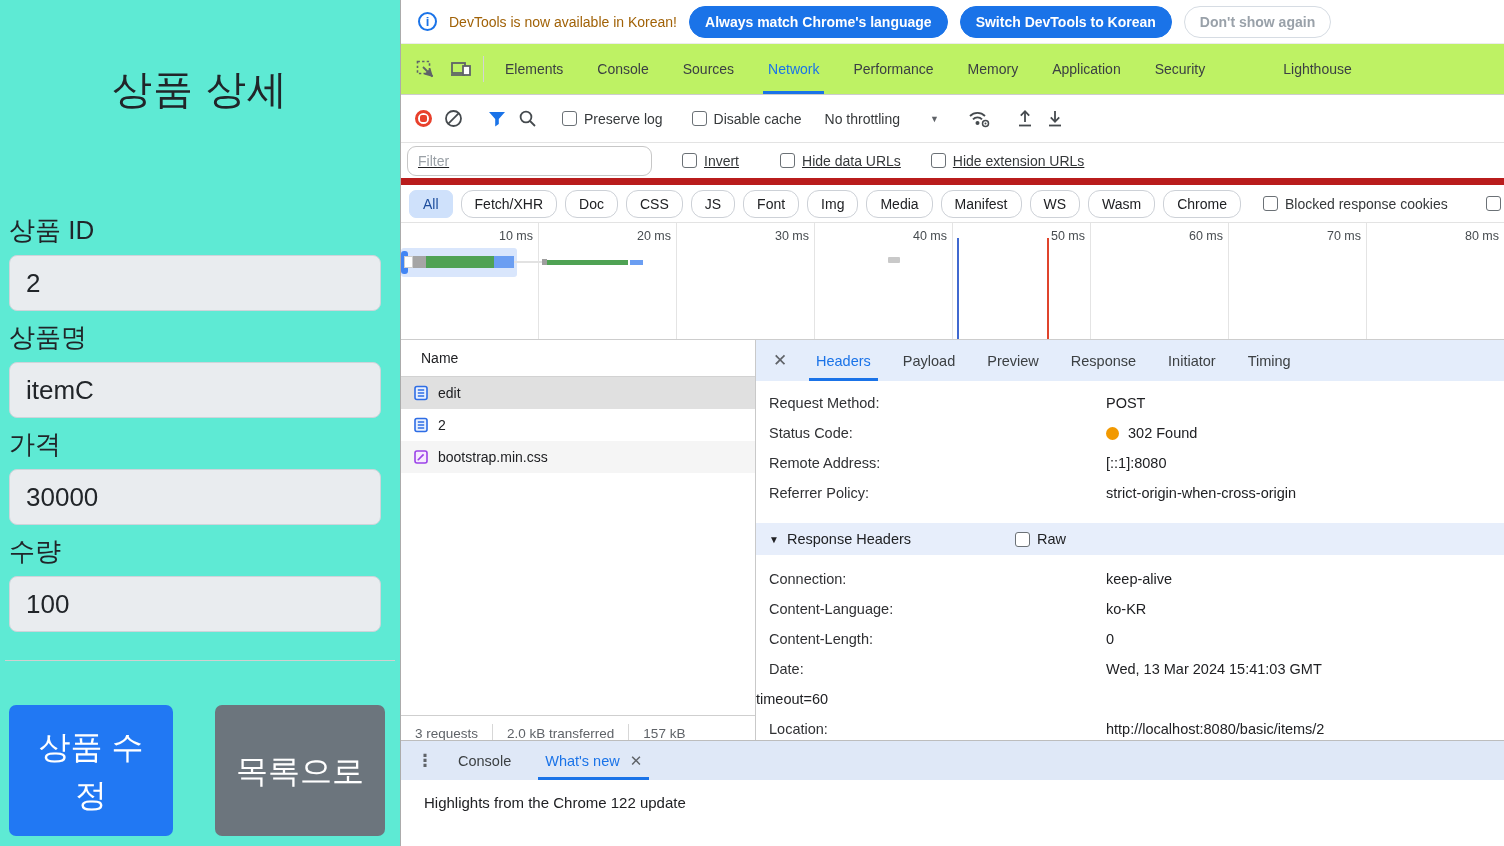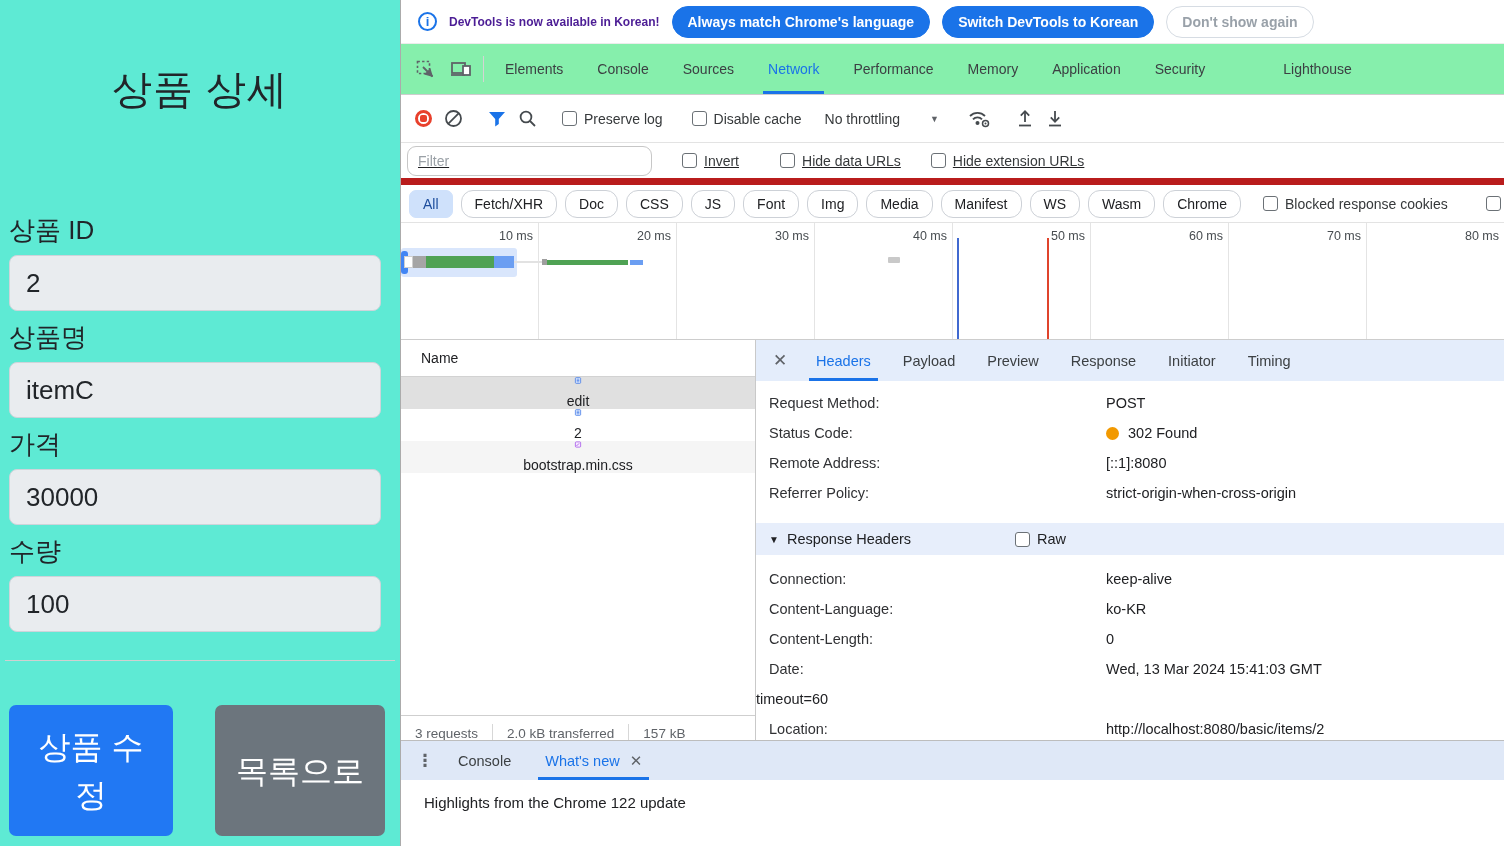--- a/index.html
+++ b/index.html
@@ -22,27 +22,27 @@
   .big-btn.primary { background:#2178f3; }
   .big-btn.secondary { background:#6c757d; width:170px; }
 
   
   .devtools { position:absolute; left:400px; top:0; width:1104px; height:846px; background:#fff; border-left:1px solid #ababab; }
 
   
   .dt-banner { height:44px; display:flex; align-items:center; gap:12px; padding:0 17px; background:#fff; border-bottom:1px solid #ececec; }
   .info-icon { width:19px; height:19px; border:2px solid #1a73e8; border-radius:50%; color:#1a73e8;
                display:flex; align-items:center; justify-content:center; font-size:13px; font-weight:bold; font-style:normal; flex:0 0 auto;}
-  .banner-msg { font-size:12px; color:#4c1d95;font-weight:bold; }
+  .banner-msg { font-size:14px; color:#a16207; }
   .pill { height:32px; border-radius:16px; background:#1a73e8; border:1px solid #1a73e8; color:#fff; font-weight:bold;
           font-size:14px; padding:0 15px; display:flex; align-items:center; font-family:inherit; white-space:nowrap; }
   .pill.ghost { background:#fff; border:1px solid #d6dce3; color:#99a1a9; }
 
   
-  .dt-tabbar { height:51px; background:#86efac; border-bottom:1px solid #cdcdcd; display:flex; align-items:stretch; padding-left:6px; }
+  .dt-tabbar { height:51px; background:#bef264; border-bottom:1px solid #cdcdcd; display:flex; align-items:stretch; padding-left:6px; }
   .tool-icon-btn { width:36px; display:flex; align-items:center; justify-content:center; color:#5f6368; }
   .vsep { width:1px; background:#d4d4d4; margin:12px 4px; }
   .vsep-short { width:1px; background:#dadada; margin:8px 6px; }
   .dt-tab { padding:0 17px; display:flex; align-items:center; font-size:14px; color:#3c4043; position:relative; white-space:nowrap; }
   .dt-tab.active { color:#1a73e8; }
   .dt-tab.active::after { content:''; position:absolute; left:12px; right:12px; bottom:0; height:3px; background:#1a73e8; }
 
   
   .net-toolbar { height:48px; display:flex; align-items:center; padding:0 8px; border-bottom:1px solid #e3e3e3; gap:0; }
   .record-icon { width:17px; height:17px; border:3px solid #e8402c; border-radius:50%; position:relative; }
@@ -69,21 +69,21 @@
   .tl-label { position:absolute; top:6px; right:5px; font-size:12.5px; color:#474c50; }
   .wf-sel { position:absolute; left:0; top:25px; width:116px; height:29px; background:#d9e6fc; border-radius:3px; }
   .wf-handle { position:absolute; left:0; top:28px; width:7px; height:23px; background:#4285f4; border-radius:3px; }
   .seg { position:absolute; }
   .vline { position:absolute; top:15px; height:102px; width:2px; }
 
   
   .dt-main { display:flex; height:410px; }
   .req-col { width:355px; border-right:1px solid #c9c9c9; position:relative; background:#fff; }
   .req-header { height:37px; border-bottom:1px solid #d2d2d2; display:flex; align-items:center; padding:0 20px; font-size:14px; color:#202124; }
-  .req-row { height:32px; display:flex; align-items:center; gap:9px; padding:0 12px; font-size:14px; color:#202124;flex-direction:column; }
+  .req-row { height:32px; display:flex; align-items:center; gap:9px; padding:0 12px; font-size:14px; color:#202124; }
   .req-row.selected { background:#e0e0e0; }
   .req-row.stripe { background:#f5f5f5; }
   .req-summary { position:absolute; bottom:0; left:0; right:0; height:35px; border-top:1px solid #cfcfcf; background:#fff;
                  display:flex; align-items:center; font-size:13.5px; color:#5f6368; }
   .sum-item { padding:0 14px; }
   .sum-sep { width:1px; height:18px; background:#d7d7d7; }
 
   
   .details { flex:1; position:relative; font-size:14.5px; background:#fff; }
   .det-tabbar { height:41px; background:#e4edfb; display:flex; align-items:stretch; padding:0 4px; }

